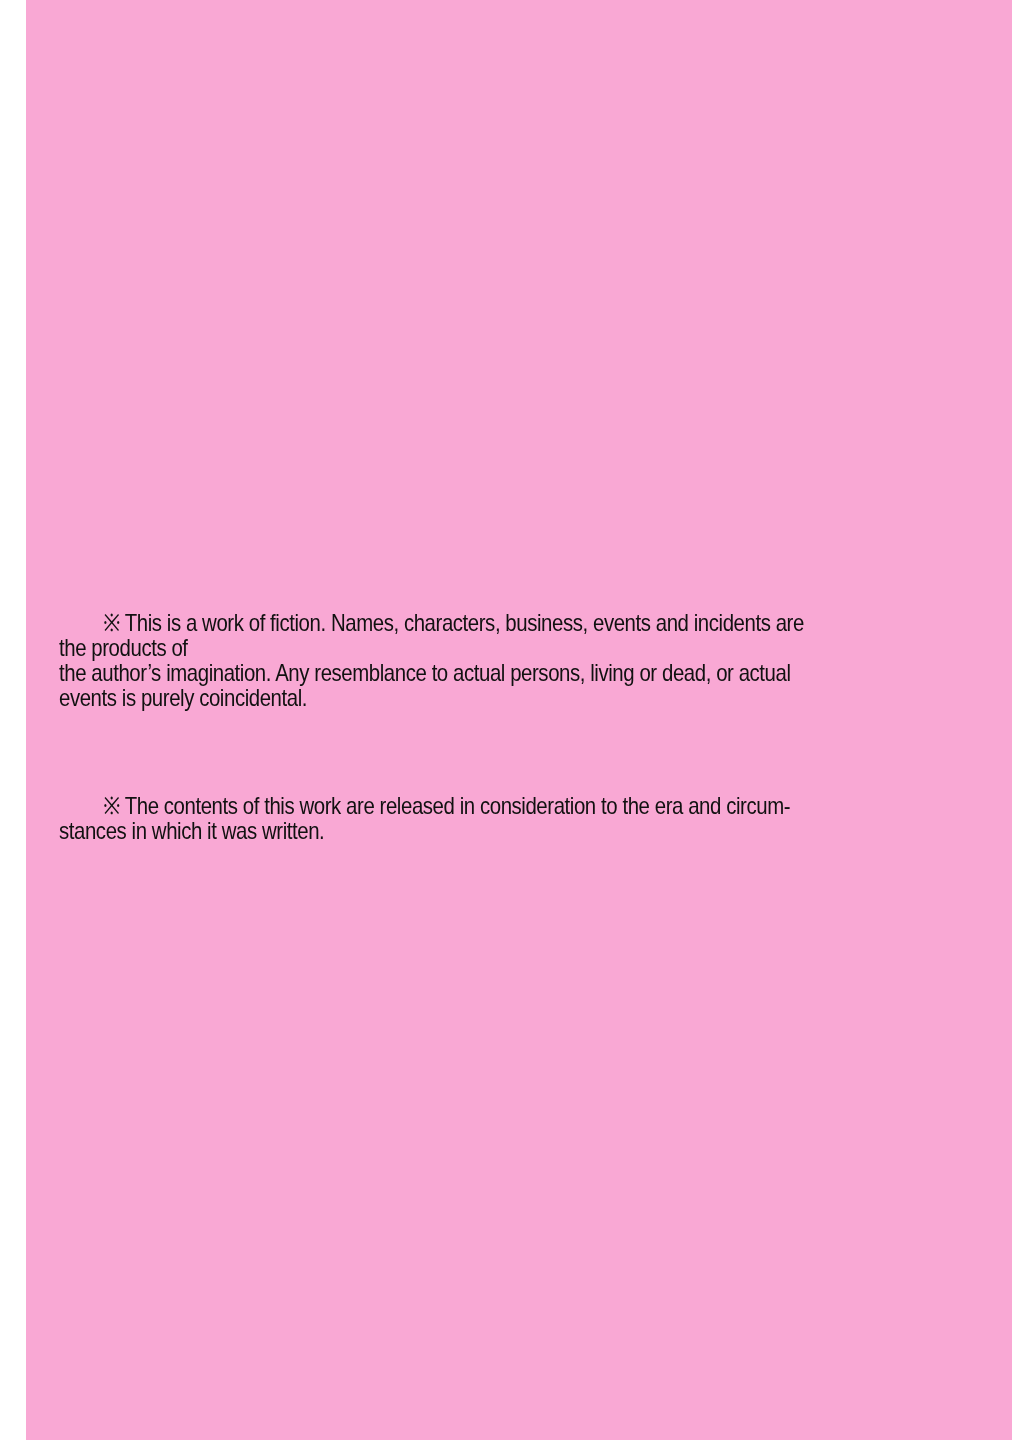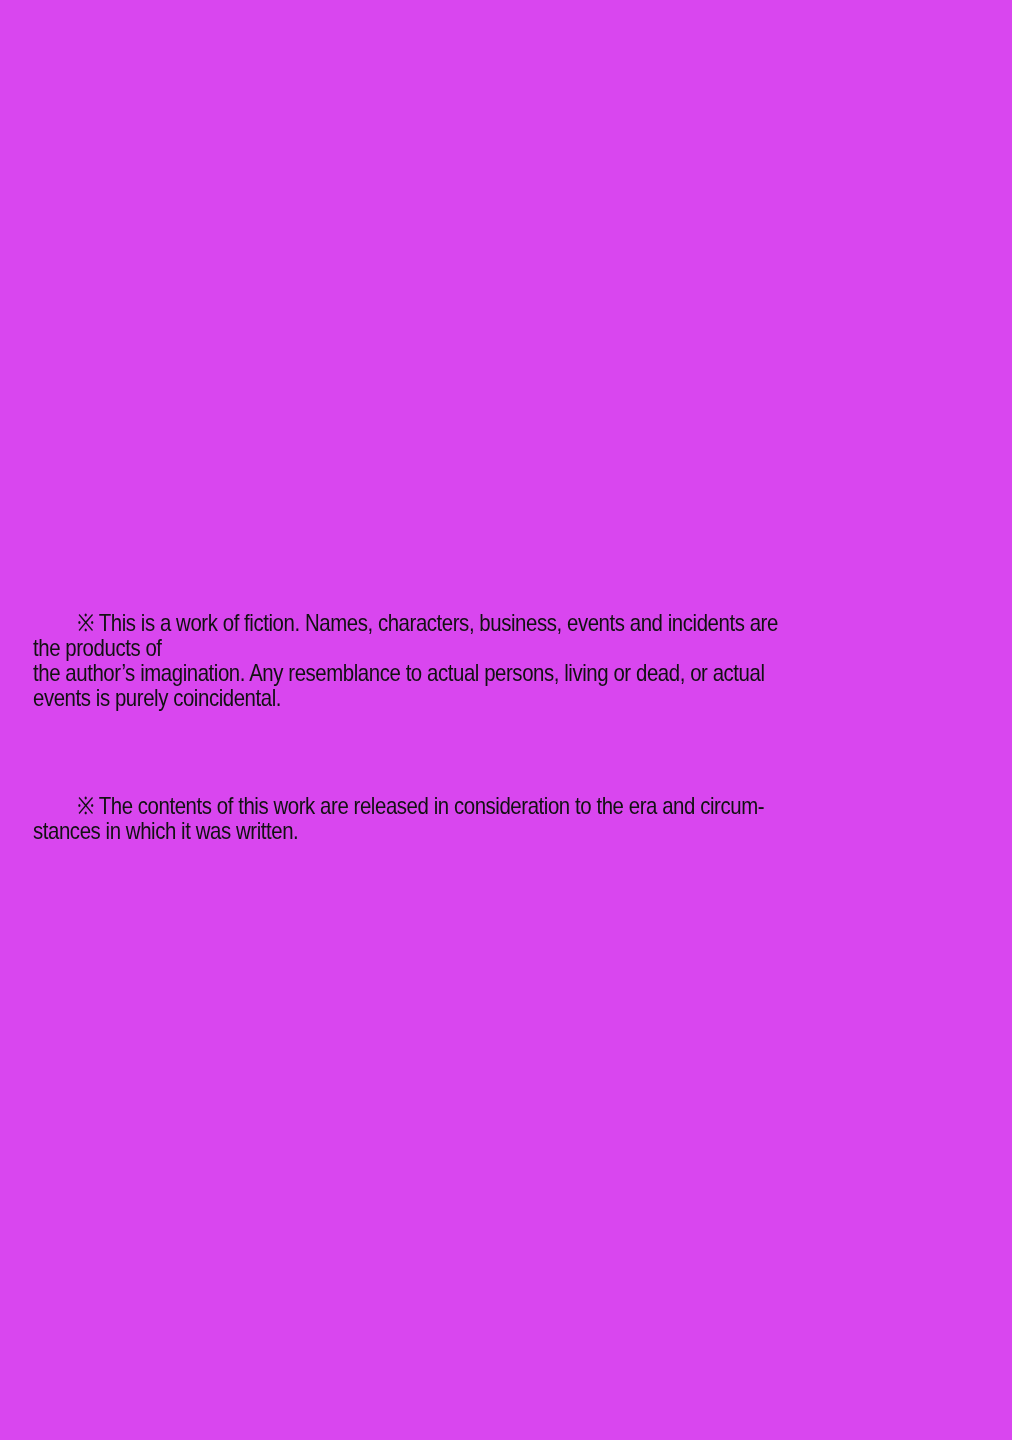--- a/index.html
+++ b/index.html
@@ -10,21 +10,22 @@
     width: 1012px;
     height: 1440px;
     background: #ffffff;
     position: relative;
     overflow: hidden;
     font-family: "Liberation Sans", sans-serif;
   }
   .page {
     position: absolute;
     inset: 0;
-    background: #d946ef;
+    background: #f9a8d4;
+    margin-left: 26px;
   }
   .disclaimer {
     position: absolute;
     left: 33px;
     width: 960px;
     color: #111111;
     font-size: 24px;
     line-height: 25px;
     font-weight: 500;
     letter-spacing: -0.5px;

